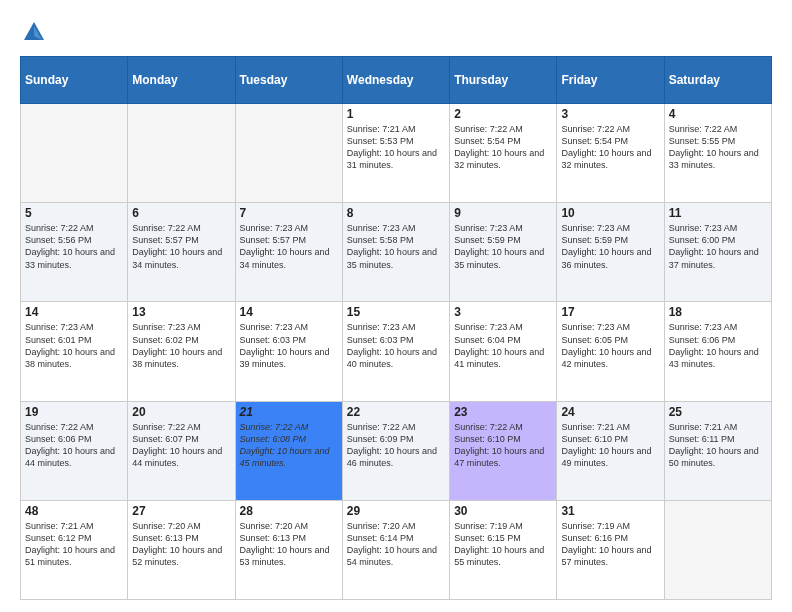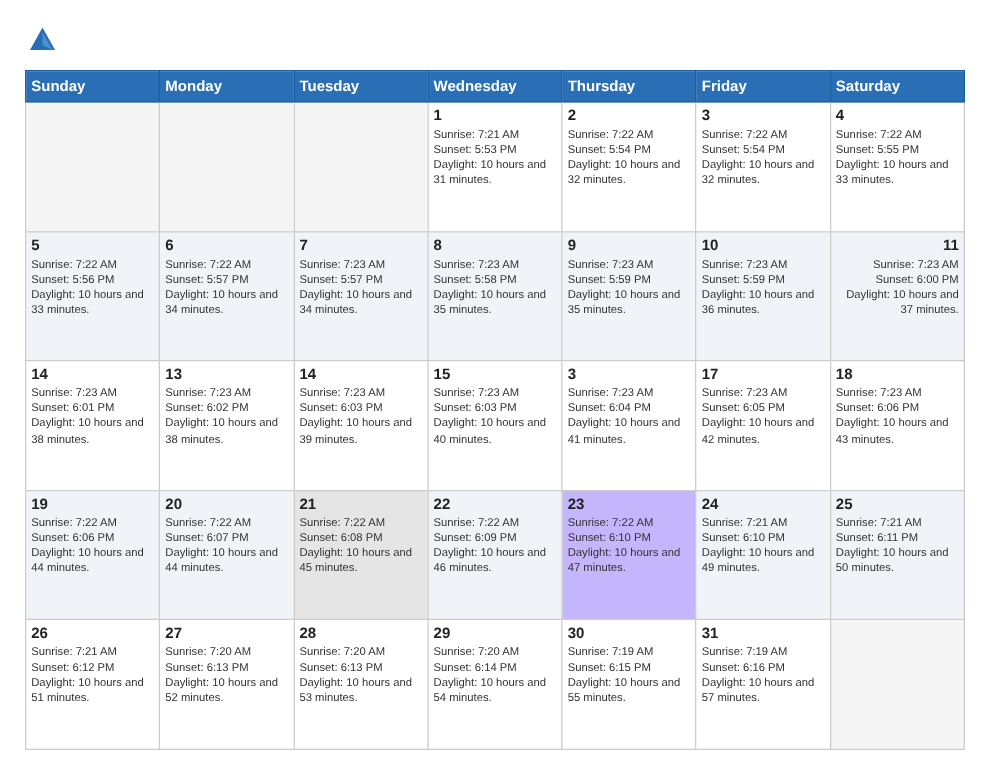--- a/index.html
+++ b/index.html
@@ -65,21 +65,21 @@
       border: 1px solid #ccc;
       border-collapse: collapse;
       width: 100%;
       table-layout: fixed;
     }
     .calendar th {
       background: #2a6eb5;
       color: #fff;
       font-size: 12px;
       font-weight: bold;
-      padding: 5px 4px;
+      padding: 16px 4px;
       text-align: left;
       border: 1px solid #1a5ea0;
     }
     .calendar td {
       vertical-align: top;
       border: 1px solid #ccc;
       padding: 3px 4px;
       font-size: 9.5px;
       color: #333;
       height: 82px;
@@ -197,21 +197,21 @@
             <div class="day-info" style="white-space: pre-line;">Sunrise: 7:23 AM
 Sunset: 5:59 PM
 Daylight: 10 hours and 35 minutes.</div>
           </td>
           <td style="background: rgb(240, 244, 248); margin-top: 11px;">
             <span class="day-num">10</span>
             <div class="day-info" style="white-space: pre-line;">Sunrise: 7:23 AM
 Sunset: 5:59 PM
 Daylight: 10 hours and 36 minutes.</div>
           </td>
-          <td style="background: rgb(240, 244, 248); text-align: right;">
+          <td style="background: rgb(240, 244, 248);">
             <span class="day-num">11</span>
             <div class="day-info" style="white-space: pre-line;">Sunrise: 7:23 AM
 Sunset: 6:00 PM
 Daylight: 10 hours and 37 minutes.</div>
           </td>
         </tr>
         <tr>
           <td>
             <span class="day-num">14</span>
             <div class="day-info" style="white-space: pre-line;">Sunrise: 7:23 AM
@@ -261,21 +261,21 @@
             <div class="day-info" style="white-space: pre-line;">Sunrise: 7:22 AM
 Sunset: 6:06 PM
 Daylight: 10 hours and 44 minutes.</div>
           </td>
           <td style="background: rgb(240, 244, 248); margin-left: 28px;">
             <span class="day-num">20</span>
             <div class="day-info" style="white-space: pre-line;">Sunrise: 7:22 AM
 Sunset: 6:07 PM
 Daylight: 10 hours and 44 minutes.</div>
           </td>
-          <td style="background: #e5e5e5;">
+          <td style="background: #3b82f6; font-style: italic;">
             <span class="day-num">21</span>
             <div class="day-info" style="white-space: pre-line;">Sunrise: 7:22 AM
 Sunset: 6:08 PM
 Daylight: 10 hours and 45 minutes.</div>
           </td>
           <td style="background: rgb(240, 244, 248);">
             <span class="day-num">22</span>
             <div class="day-info" style="white-space: pre-line;">Sunrise: 7:22 AM
 Sunset: 6:09 PM
 Daylight: 10 hours and 46 minutes.</div>
@@ -294,21 +294,21 @@
           </td>
           <td style="background: rgb(240, 244, 248);">
             <span class="day-num">25</span>
             <div class="day-info" style="white-space: pre-line;">Sunrise: 7:21 AM
 Sunset: 6:11 PM
 Daylight: 10 hours and 50 minutes.</div>
           </td>
         </tr>
         <tr>
           <td>
-            <span class="day-num">26</span>
+            <span class="day-num">48</span>
             <div class="day-info" style="white-space: pre-line;">Sunrise: 7:21 AM
 Sunset: 6:12 PM
 Daylight: 10 hours and 51 minutes.</div>
           </td>
           <td>
             <span class="day-num">27</span>
             <div class="day-info" style="white-space: pre-line;">Sunrise: 7:20 AM
 Sunset: 6:13 PM
 Daylight: 10 hours and 52 minutes.</div>
           </td>

